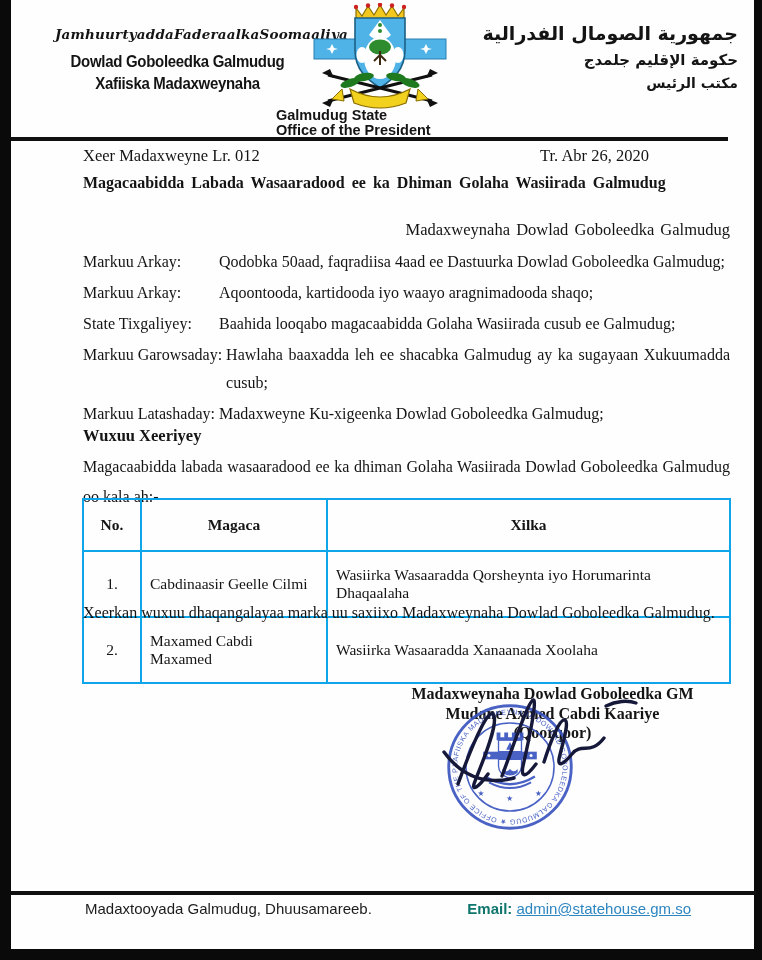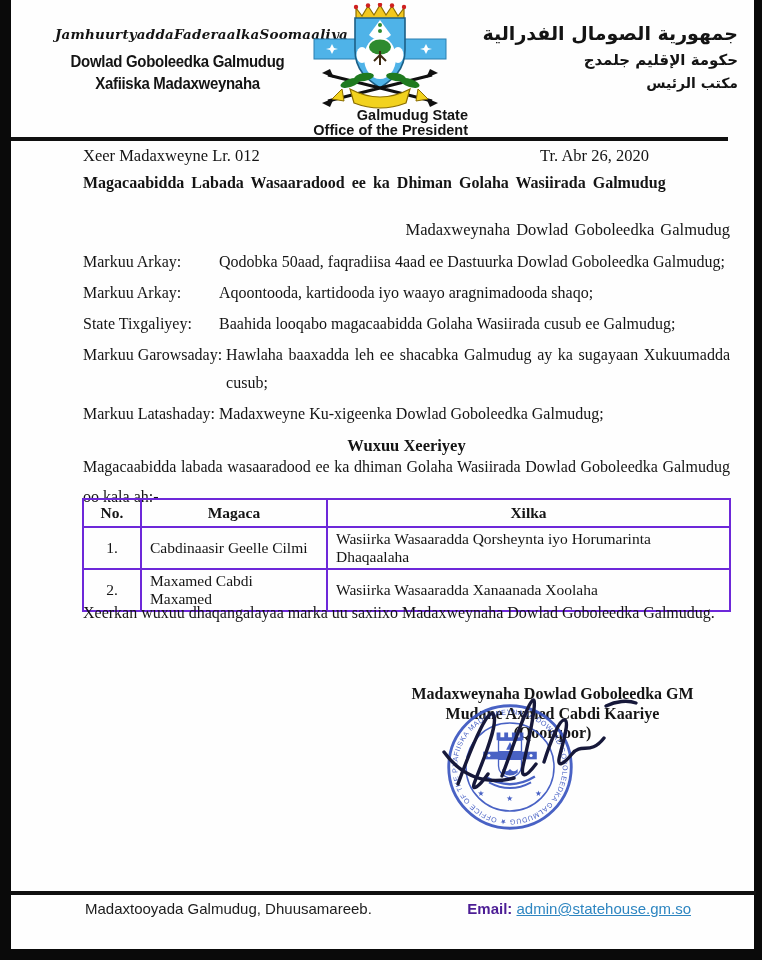--- a/index.html
+++ b/index.html
@@ -17,63 +17,63 @@
                     font-size:13.5px;letter-spacing:.2px;margin-bottom:9px;}
   .hdr-left .cond{font-family:"Liberation Sans",sans-serif;font-weight:bold;font-size:15px;
                   letter-spacing:-0.3px;line-height:22px;transform:scaleY(1.05);}
   .hdr-right{position:absolute;left:448px;top:18px;width:290px;direction:rtl;
              font-family:"DejaVu Sans",sans-serif;font-weight:bold;}
   .hdr-right .ar1{font-size:19px;line-height:30px;}
   .hdr-right .ar2{font-size:15px;line-height:24px;}
   .hdr-right .ar3{font-size:14px;line-height:22px;}
 
   .emblem-wrap{position:absolute;left:312px;top:3px;width:136px;height:106px;}
-  .emblem-caption{position:absolute;left:268px;top:108px;width:200px;text-align:right;
+  .emblem-caption{position:absolute;left:276px;top:108px;width:200px;text-align:left;
                   font-family:"Liberation Sans",sans-serif;font-weight:bold;font-size:14.5px;line-height:15px;}
 
   .rule1{position:absolute;left:11px;top:137px;width:717px;height:4px;background:#101010;}
   .rule2{position:absolute;left:10px;top:891px;width:746px;height:4px;background:#101010;}
 
   .meta-row{position:absolute;left:83px;top:146px;width:566px;display:flex;
             justify-content:space-between;font-weight:normal;font-size:16.5px;}
   .doc-title{position:absolute;left:83px;top:174px;width:647px;font-weight:bold;
              font-size:16px;word-spacing:3px;}
   .section-heading{position:absolute;left:83px;top:220px;width:647px;text-align:right;
                    font-weight:normal;font-size:16.5px;word-spacing:2px;}
 
   .clauses{position:absolute;left:83px;top:248px;width:647px;font-size:16px;}
   .clause{display:flex;margin-bottom:3px;}
   .clause .lbl{flex:0 0 auto;min-width:132px;white-space:nowrap;line-height:28px;padding-right:4px;}
   .clause .txt{flex:1 1 auto;line-height:28px;text-align:justify;text-align-last:left;}
 
-  .decree-heading{position:absolute;left:83px;top:436px;width:647px;text-align:center;
+  .decree-heading{position:absolute;left:83px;top:426px;width:647px;text-align:left;
                   font-weight:bold;font-size:16.5px;}
   .decree-intro{position:absolute;left:83px;top:452px;width:647px;font-size:16px;
                 line-height:30px;text-align:justify;text-align-last:left;}
 
   table.appoint{position:absolute;left:82px;top:498px;width:649px;border-collapse:collapse;
                 font-size:15.5px;}
-  table.appoint th,table.appoint td{border:2px solid #6d28d9;padding:2px 8px;}
+  table.appoint th,table.appoint td{border:2px solid #0ea5e9;padding:14px 8px;}
   table.appoint th{font-weight:bold;text-align:center;height:22px;}
   table.appoint td{height:26px;}
   td.c-no{text-align:center;width:40px;}
   td.c-name{width:168px;}
 
   .effective{position:absolute;left:83px;top:604px;width:647px;font-size:16px;}
 
   .sig-block{position:absolute;left:355px;top:684px;width:395px;text-align:center;
              font-weight:bold;font-size:16px;line-height:19.5px;z-index:1;}
   .stamp-wrap{position:absolute;left:443px;top:700px;width:134px;height:134px;z-index:2;opacity:.92;}
   .signature-wrap{position:absolute;left:430px;top:682px;width:235px;height:130px;z-index:3;}
 
   .footer{position:absolute;left:85px;top:900px;width:606px;display:flex;
           justify-content:space-between;font-family:"Liberation Sans",sans-serif;font-size:15px;}
   .footer .addr{color:#1c1c1c;}
   .footer .email-group{white-space:nowrap;}
-  .footer .email-label{font-weight:bold;color:#4c1d95;}
+  .footer .email-label{font-weight:bold;color:#0f766e;}
   .email-link{color:#2e86c1;text-decoration:underline;cursor:pointer;}
 </style>
 </head>
 <body>
 
 <div class="page">
 
   <div class="edge edge-left"></div>
   <div class="edge edge-right"></div>
   <div class="edge edge-bottom"></div>

